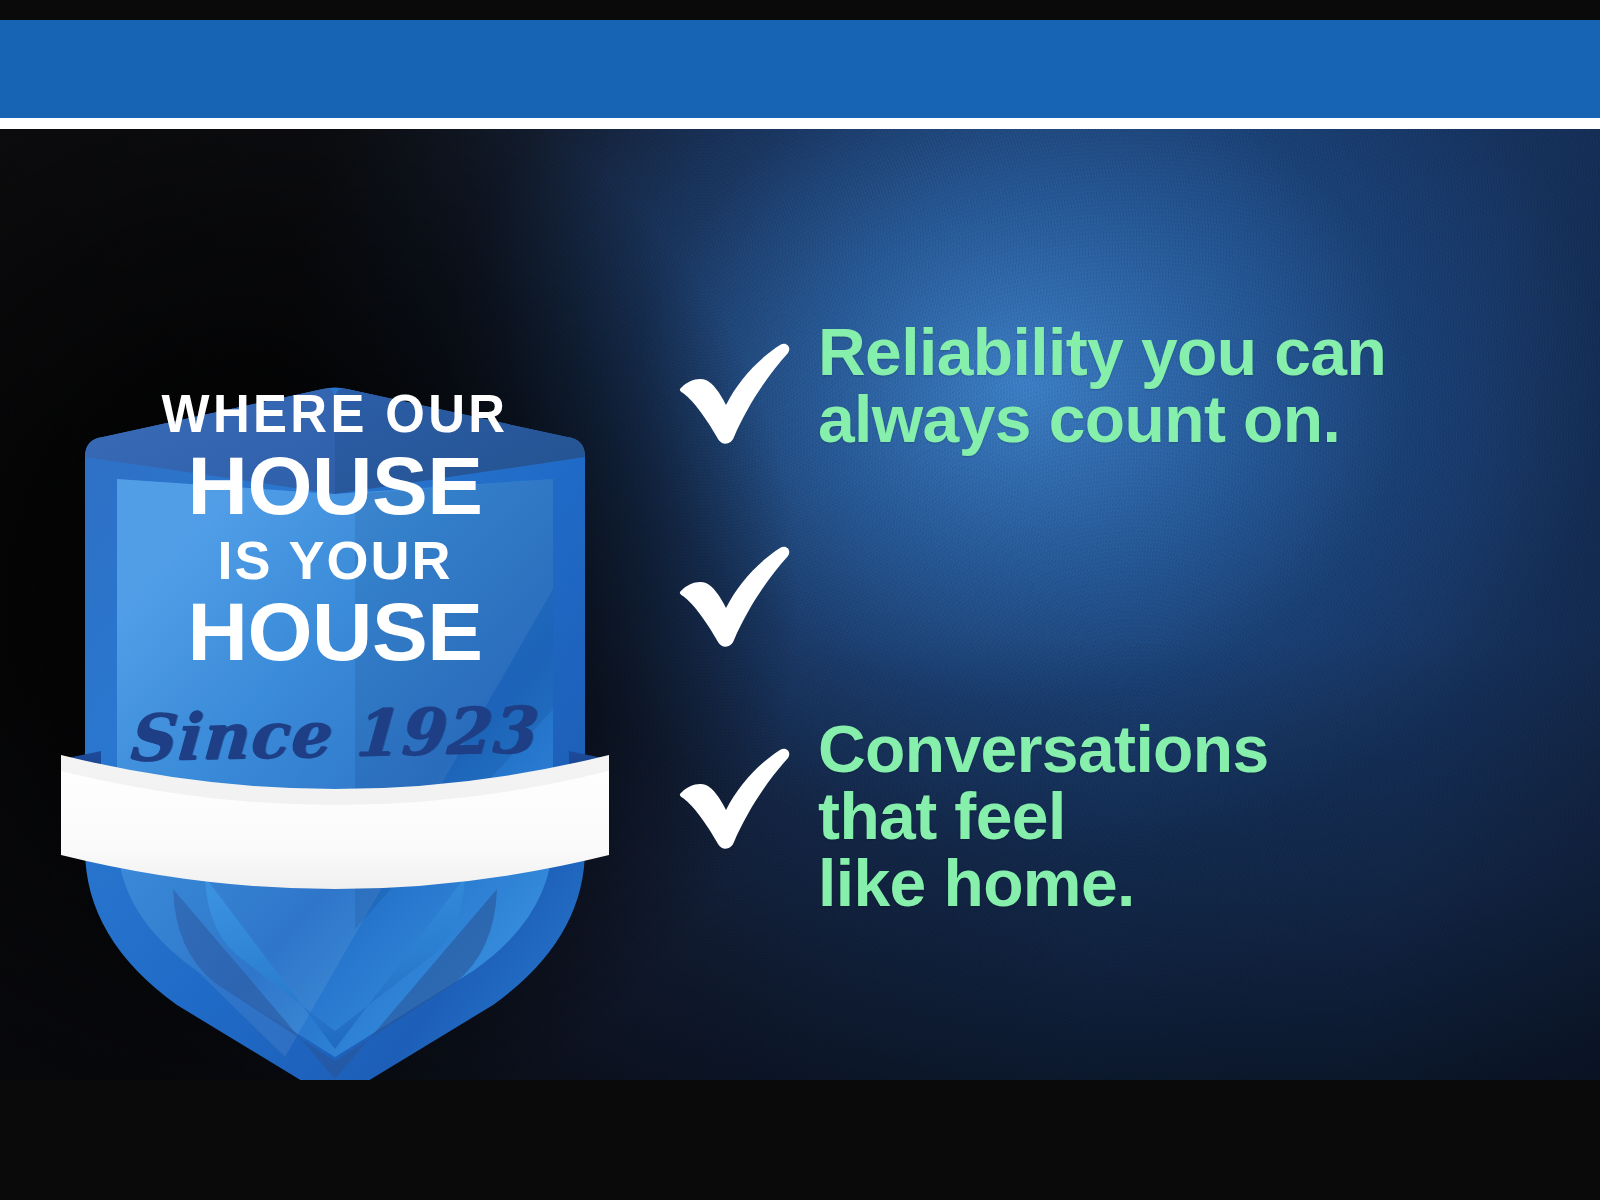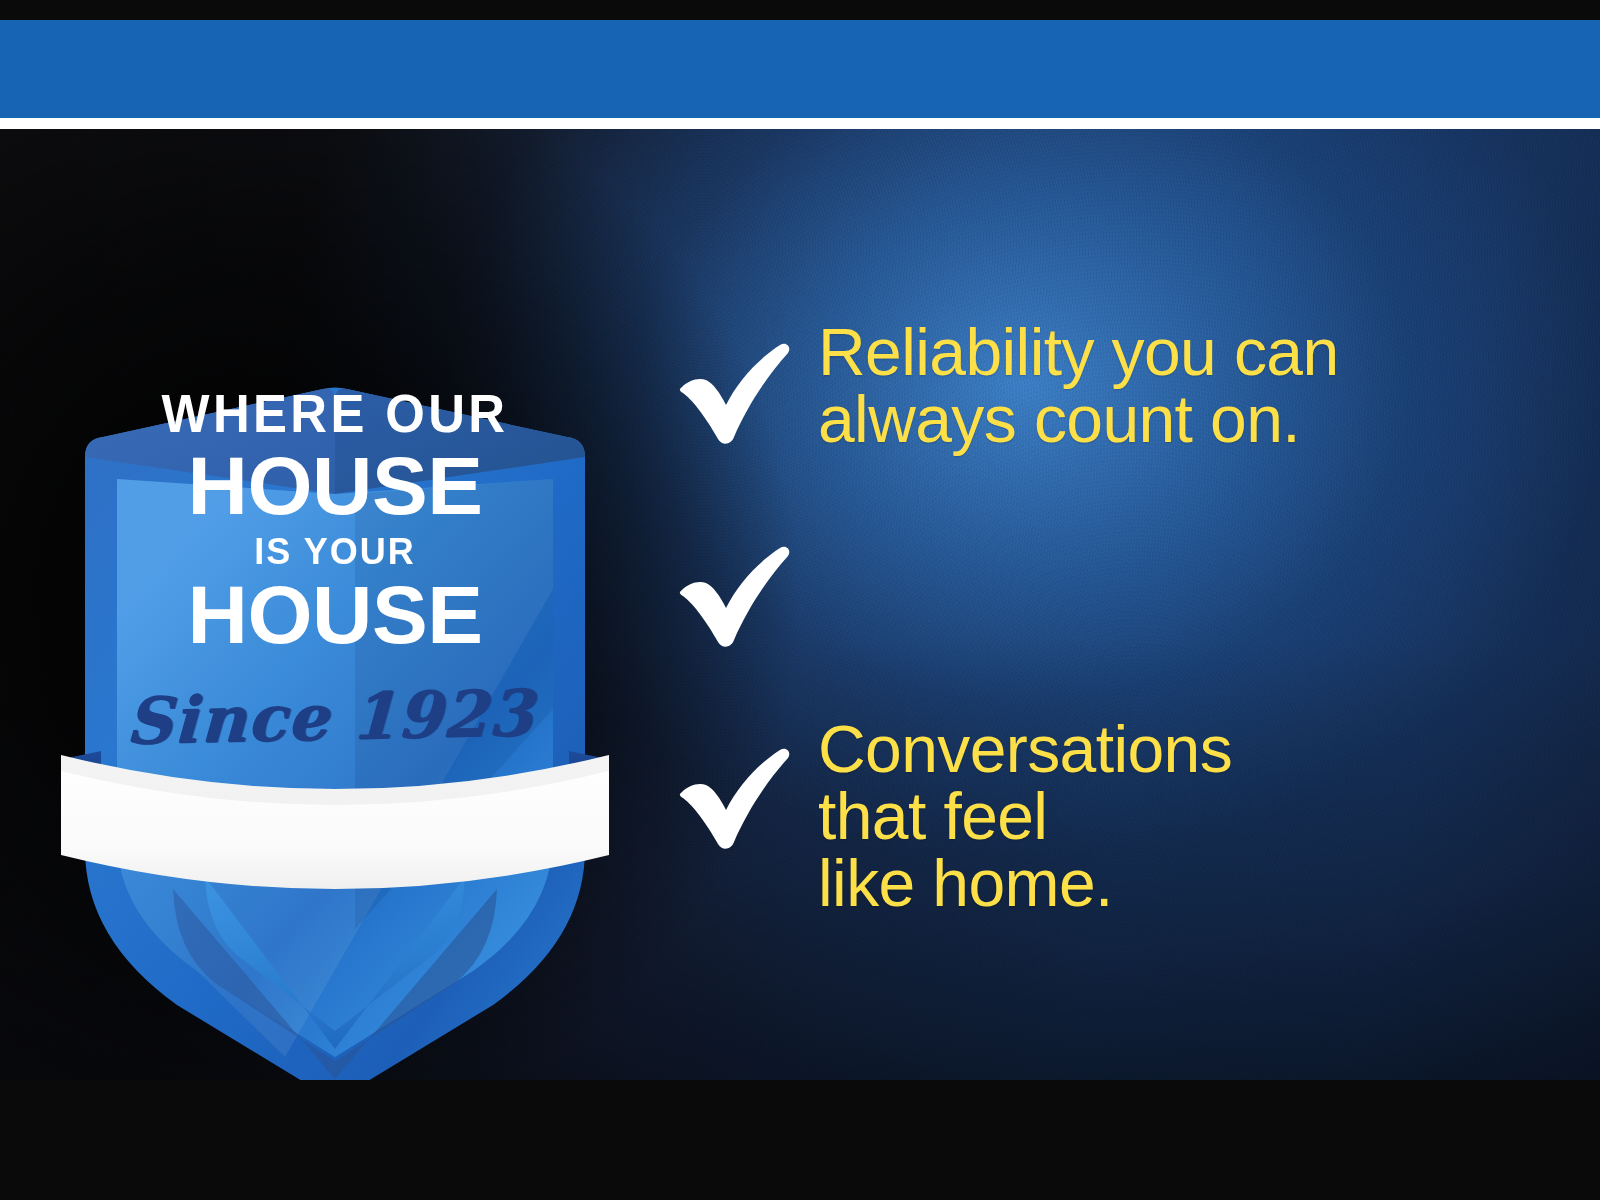--- a/index.html
+++ b/index.html
@@ -133,21 +133,21 @@
     letter-spacing:3.5px;
     transform:scaleX(.96);
   }
   .bt-house1 {
     font-size:82px;
     letter-spacing:-0.5px;
     margin-top:7px;
     transform:scaleX(1.02);
   }
   .bt-isyour {
-    font-size:36px;
+    font-size:54px;
     letter-spacing:2px;
     margin-top:9px;
   }
   .bt-house2 {
     font-size:82px;
     letter-spacing:-0.5px;
     margin-top:7px;
     transform:scaleX(1.02);
   }
   .bt-since {
@@ -179,23 +179,23 @@
 
   .check-wrap {
     flex:0 0 auto;
     width:150px;
     padding-top:18px;
   }
   .check-wrap svg { display:block; width:128px; height:112px; }
 
   .bullet-text {
     flex:1 1 auto;
-    color:#fde047;
+    color:#86efac;
     font-family:"Liberation Sans", sans-serif;
-    font-weight:400;
+    font-weight:700;
     font-size:66px;
     line-height:1.02;
     letter-spacing:-.6px;
     white-space:pre-line;
     text-shadow:0 1px 2px rgba(0,0,0,.18);
   }
   .b2 .check-wrap { padding-top:22px; }
   .b3 .check-wrap { padding-top:26px; }
 </style>
 </head>

